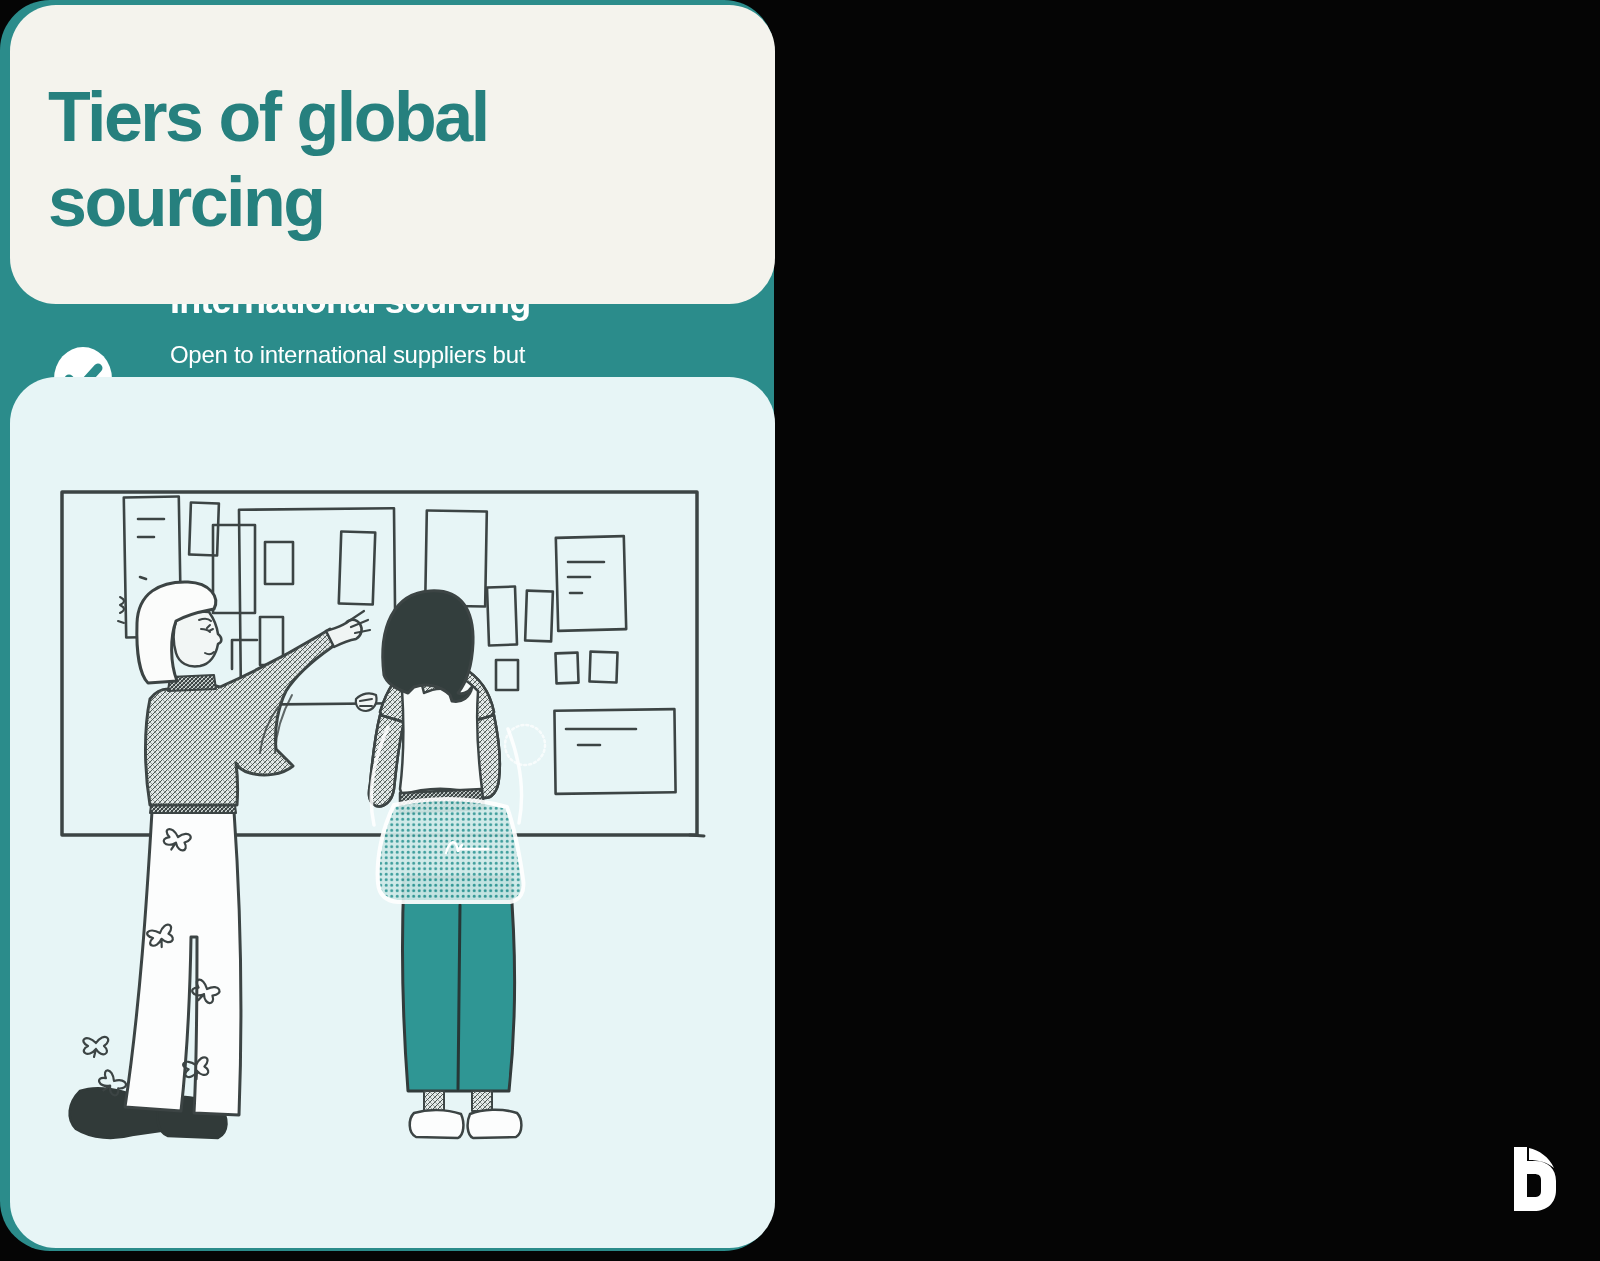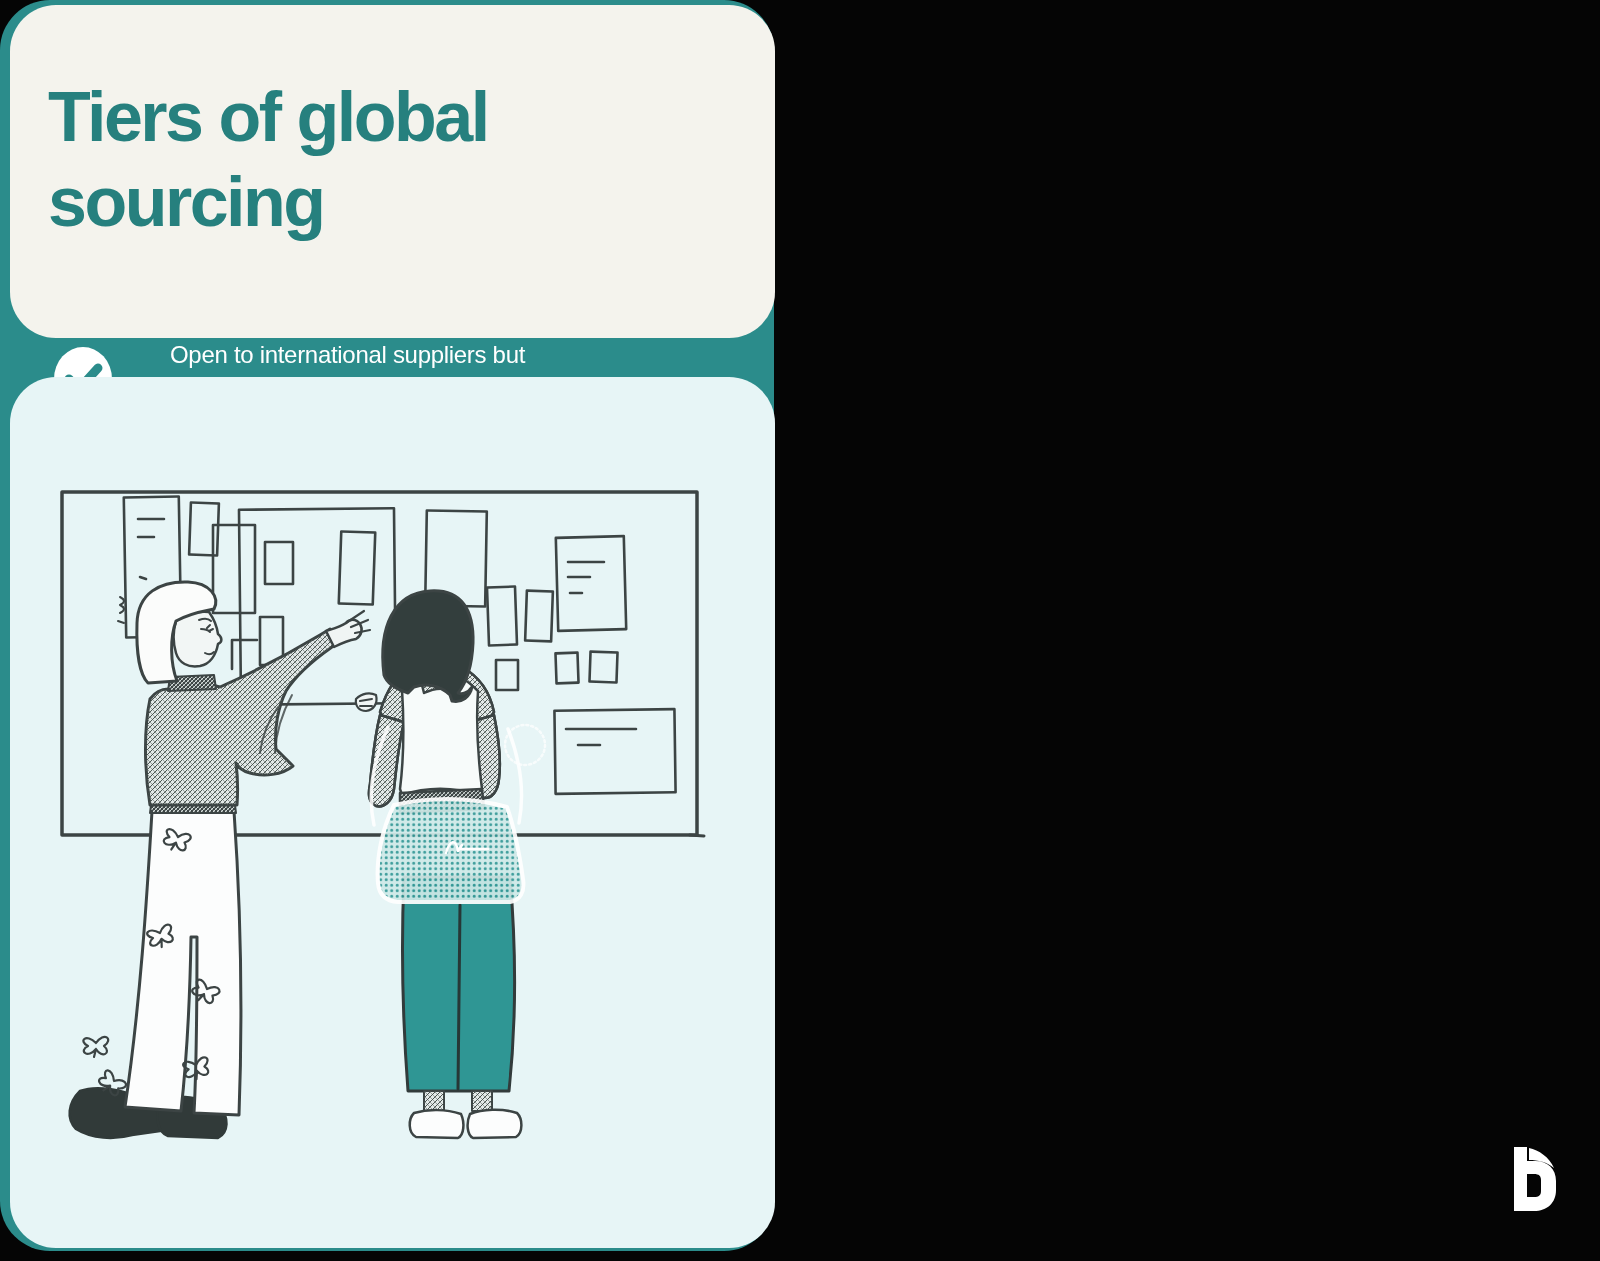--- a/index.html
+++ b/index.html
@@ -1,18 +1,18 @@
 <!DOCTYPE html>
 <html><head>
 <meta charset="utf-8">
 <style>
   html,body{margin:0;padding:0;background:#050505;}
   body{width:1600px;height:1261px;position:relative;font-family:"Liberation Sans",sans-serif;overflow:hidden;}
   .card{position:absolute;border-radius:46px;}
-  .title-card{left:10px;top:5px;width:765px;height:333px;background:#f4f3ed;}
+  .title-card{left:10px;top:5px;width:765px;height:299px;background:#f4f3ed;}
   .title-card h1{
     margin:0;padding:70px 30px 0 38px;
     font-size:70px;line-height:85px;font-weight:700;letter-spacing:-2.5px;
     color:#26807e;white-space:pre-line;
   }
   .illo-card{left:10px;top:377px;width:765px;height:871px;background:#e7f5f6;overflow:hidden;}
   .illo-card svg{display:block;width:765px;height:871px;}
   .panel{left:818px;top:5px;width:774px;height:1251px;background:#2b8c8b;border-radius:50px;
          padding:0;box-sizing:border-box;}
   .panel-inner{padding-top:90px;}

